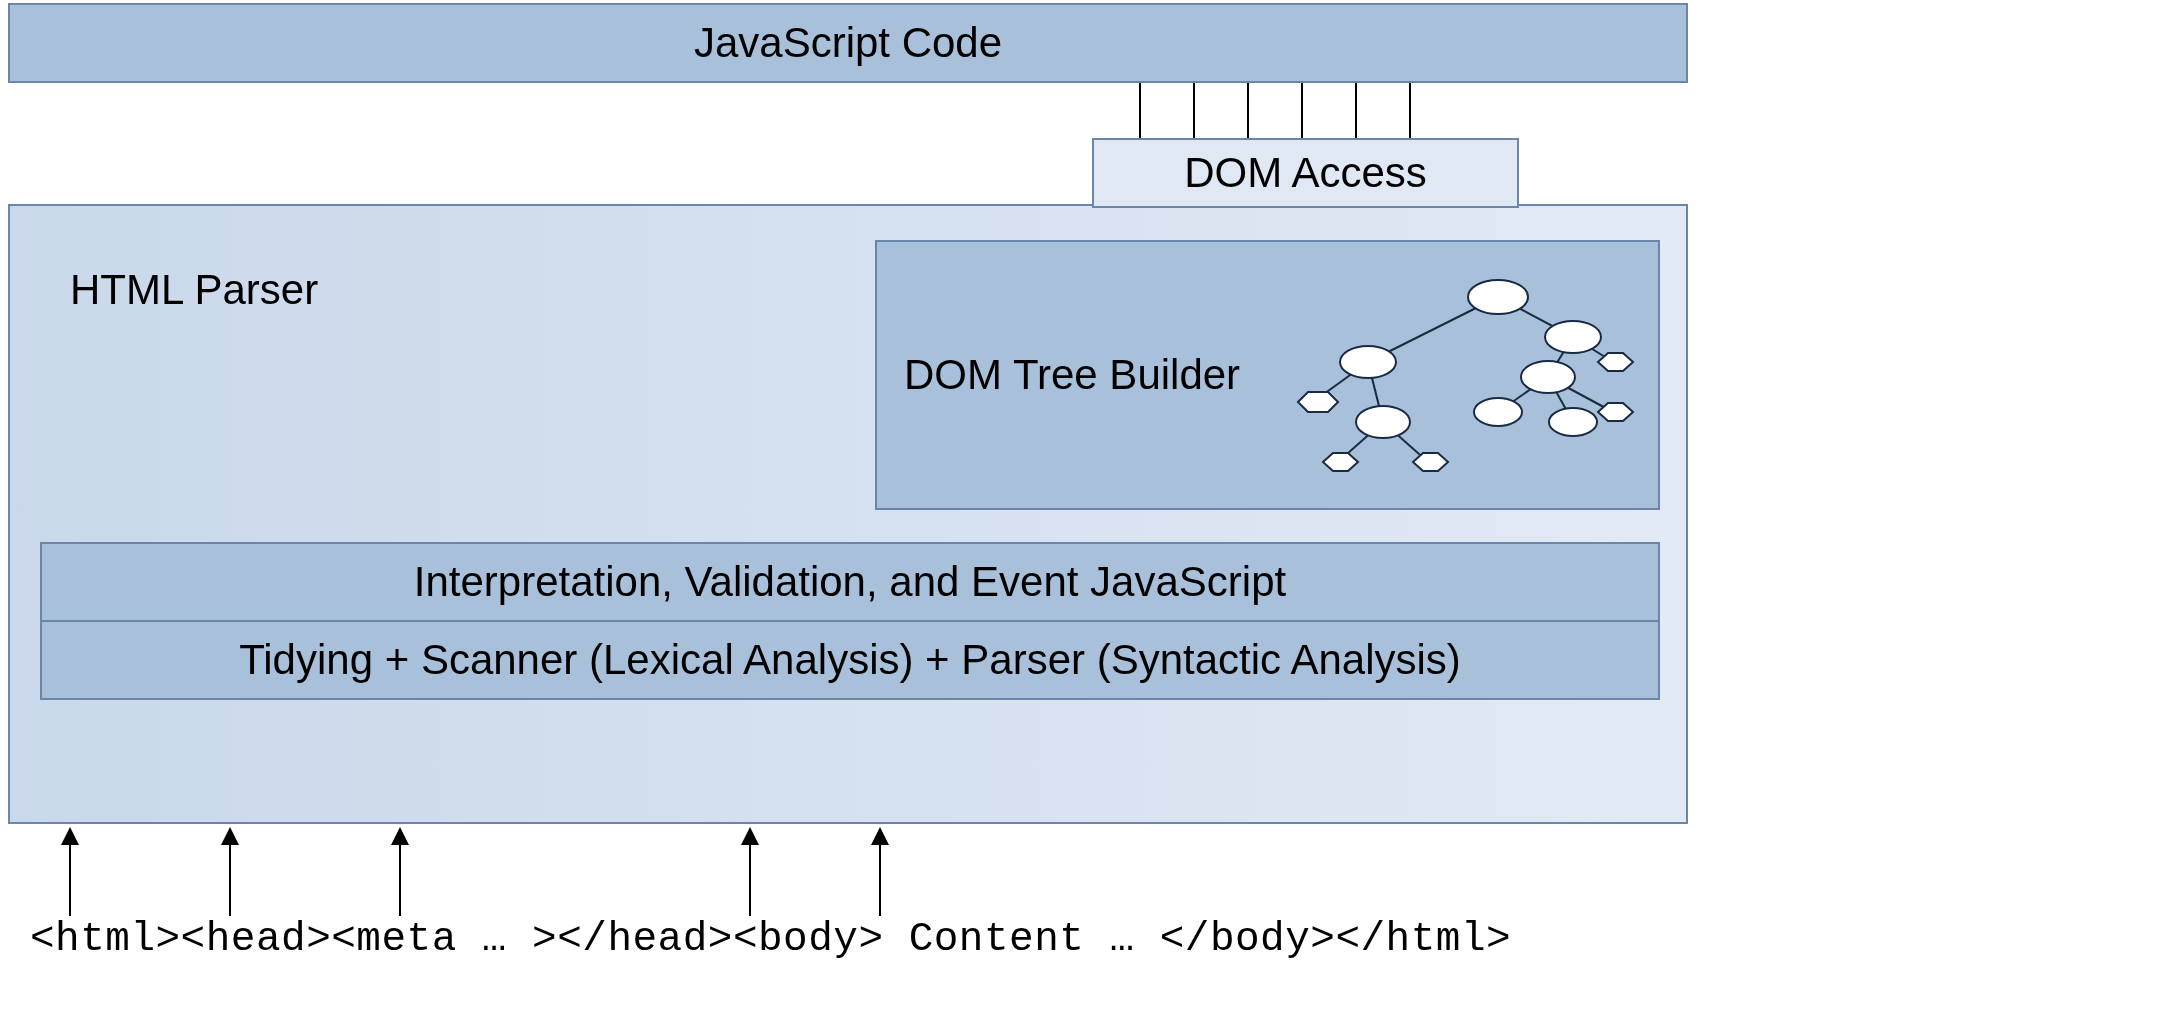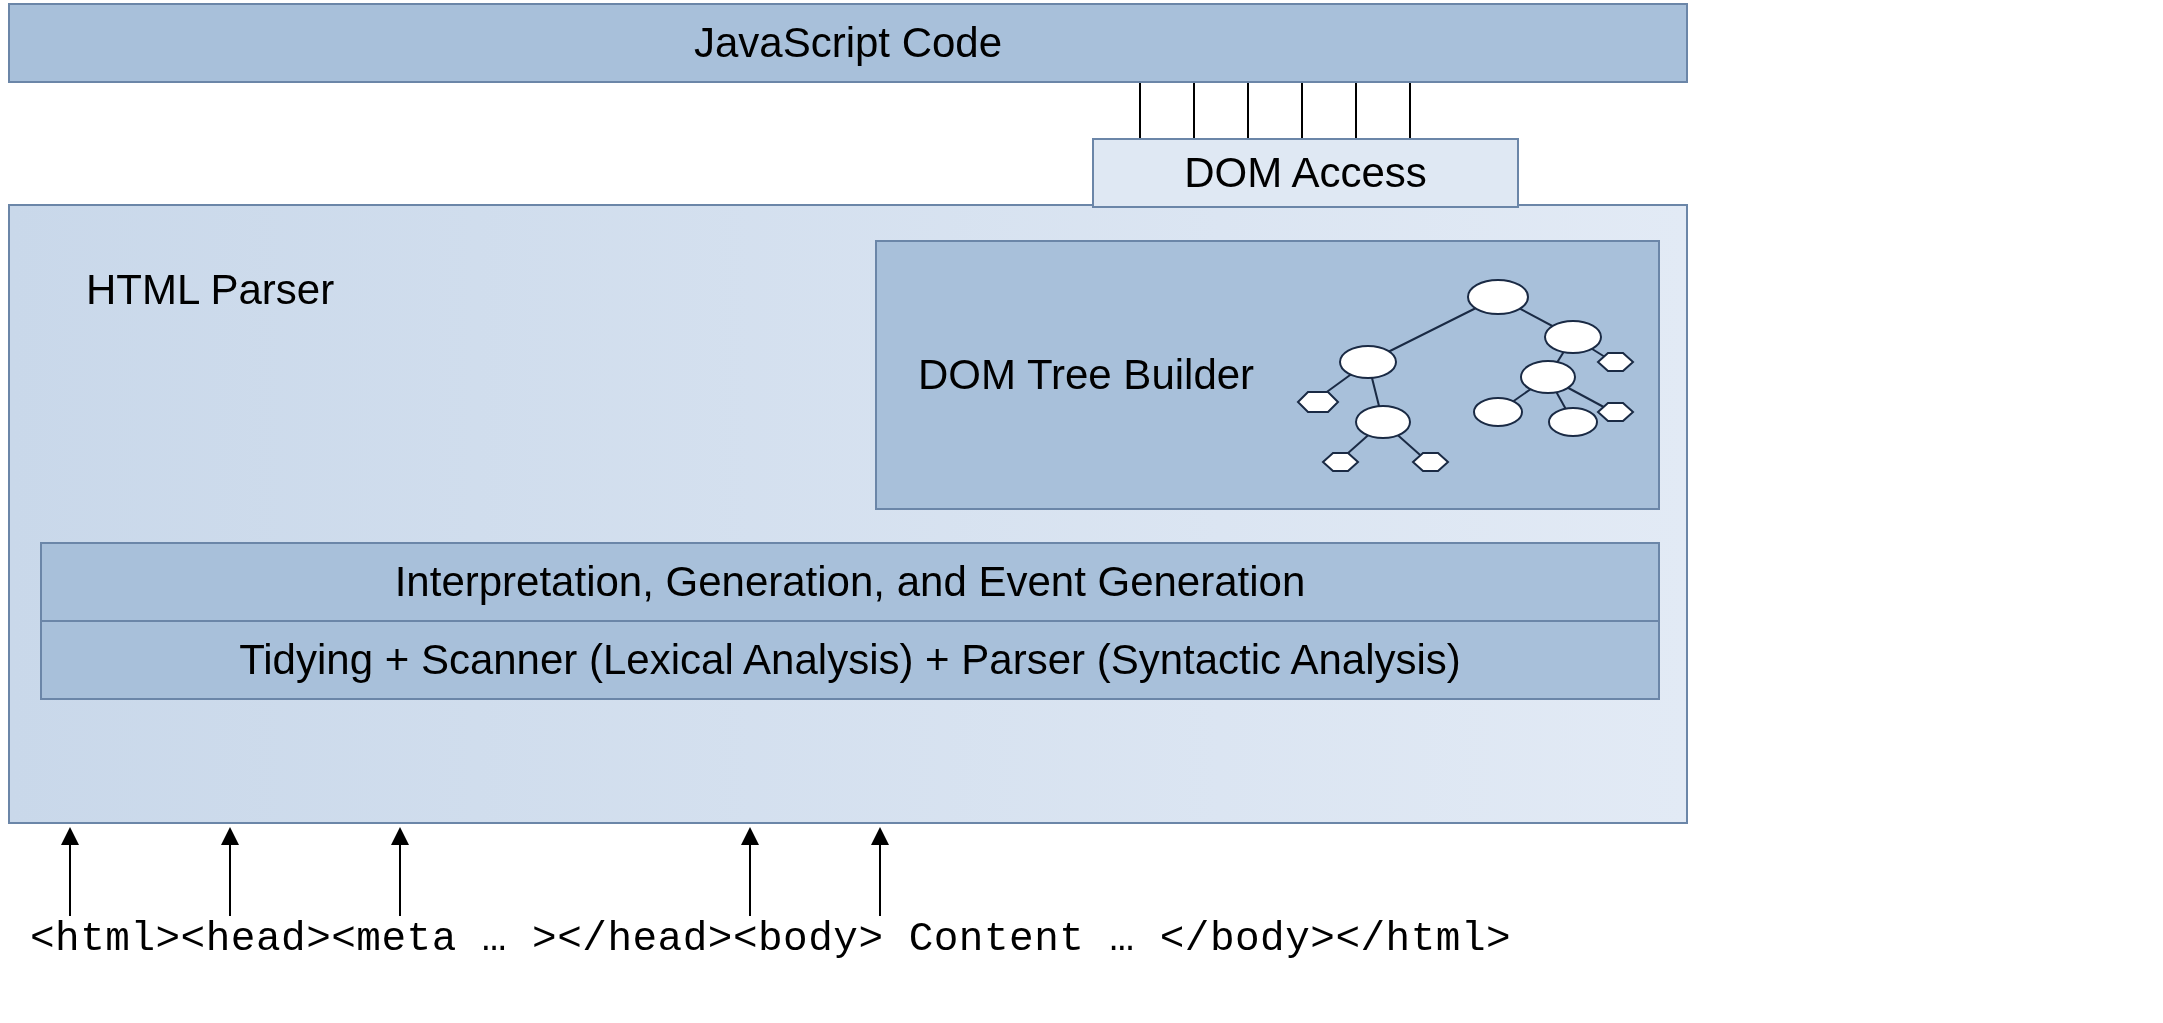--- a/index.html
+++ b/index.html
@@ -39,40 +39,40 @@
   .parser-container {
     left: 8px;
     top: 204px;
     width: 1680px;
     height: 620px;
     background: linear-gradient(to right, #c9d8ea, #e2eaf5);
     z-index: 1;
   }
   .parser-label {
     position: absolute;
-    left: 76px;
+    left: 60px;
     top: 60px;
     font-size: 42px;
     color: #000;
   }
   .dom-tree {
     position: absolute;
     left: 865px;
     top: 34px;
     width: 785px;
     height: 270px;
     background: #a8c0da;
     border: 2px solid #6b86a8;
     font-size: 42px;
     color: #000;
     display: flex;
     align-items: center;
   }
   .dom-tree-label {
-    margin-left: 41px;
+    margin-left: 27px;
   }
   .tree-graphic {
     position: absolute;
     right: 20px;
     top: 20px;
     width: 360px;
     height: 230px;
   }
   .interp {
     position: absolute;
@@ -190,21 +190,21 @@
         <polygon points="20,140 30,130 50,130 60,140 50,150 30,150"></polygon>
         <polygon points="320,100 330,91 345,91 355,100 345,109 330,109"></polygon>
         <polygon points="320,150 330,141 345,141 355,150 345,159 330,159"></polygon>
         <polygon points="45,200 55,191 70,191 80,200 70,209 55,209"></polygon>
         <polygon points="135,200 145,191 160,191 170,200 160,209 145,209"></polygon>
       </g>
     </svg>
   </div>
 
   <div class="interp">
-    <span>Interpretation, Generation, and Event Generation</span>
+    <span>Interpretation, Validation, and Event JavaScript</span>
   </div>
 
   <div class="tidy">
     <span>Tidying + Scanner (Lexical Analysis) + Parser (Syntactic Analysis)</span>
   </div>
 </div>
 
 <svg class="arrows arr-bottom" viewBox="0 0 900 94">
   <defs>
     <marker id="ah2" viewBox="0 0 12 12" refX="10" refY="6" markerWidth="9" markerHeight="9" orient="auto">

